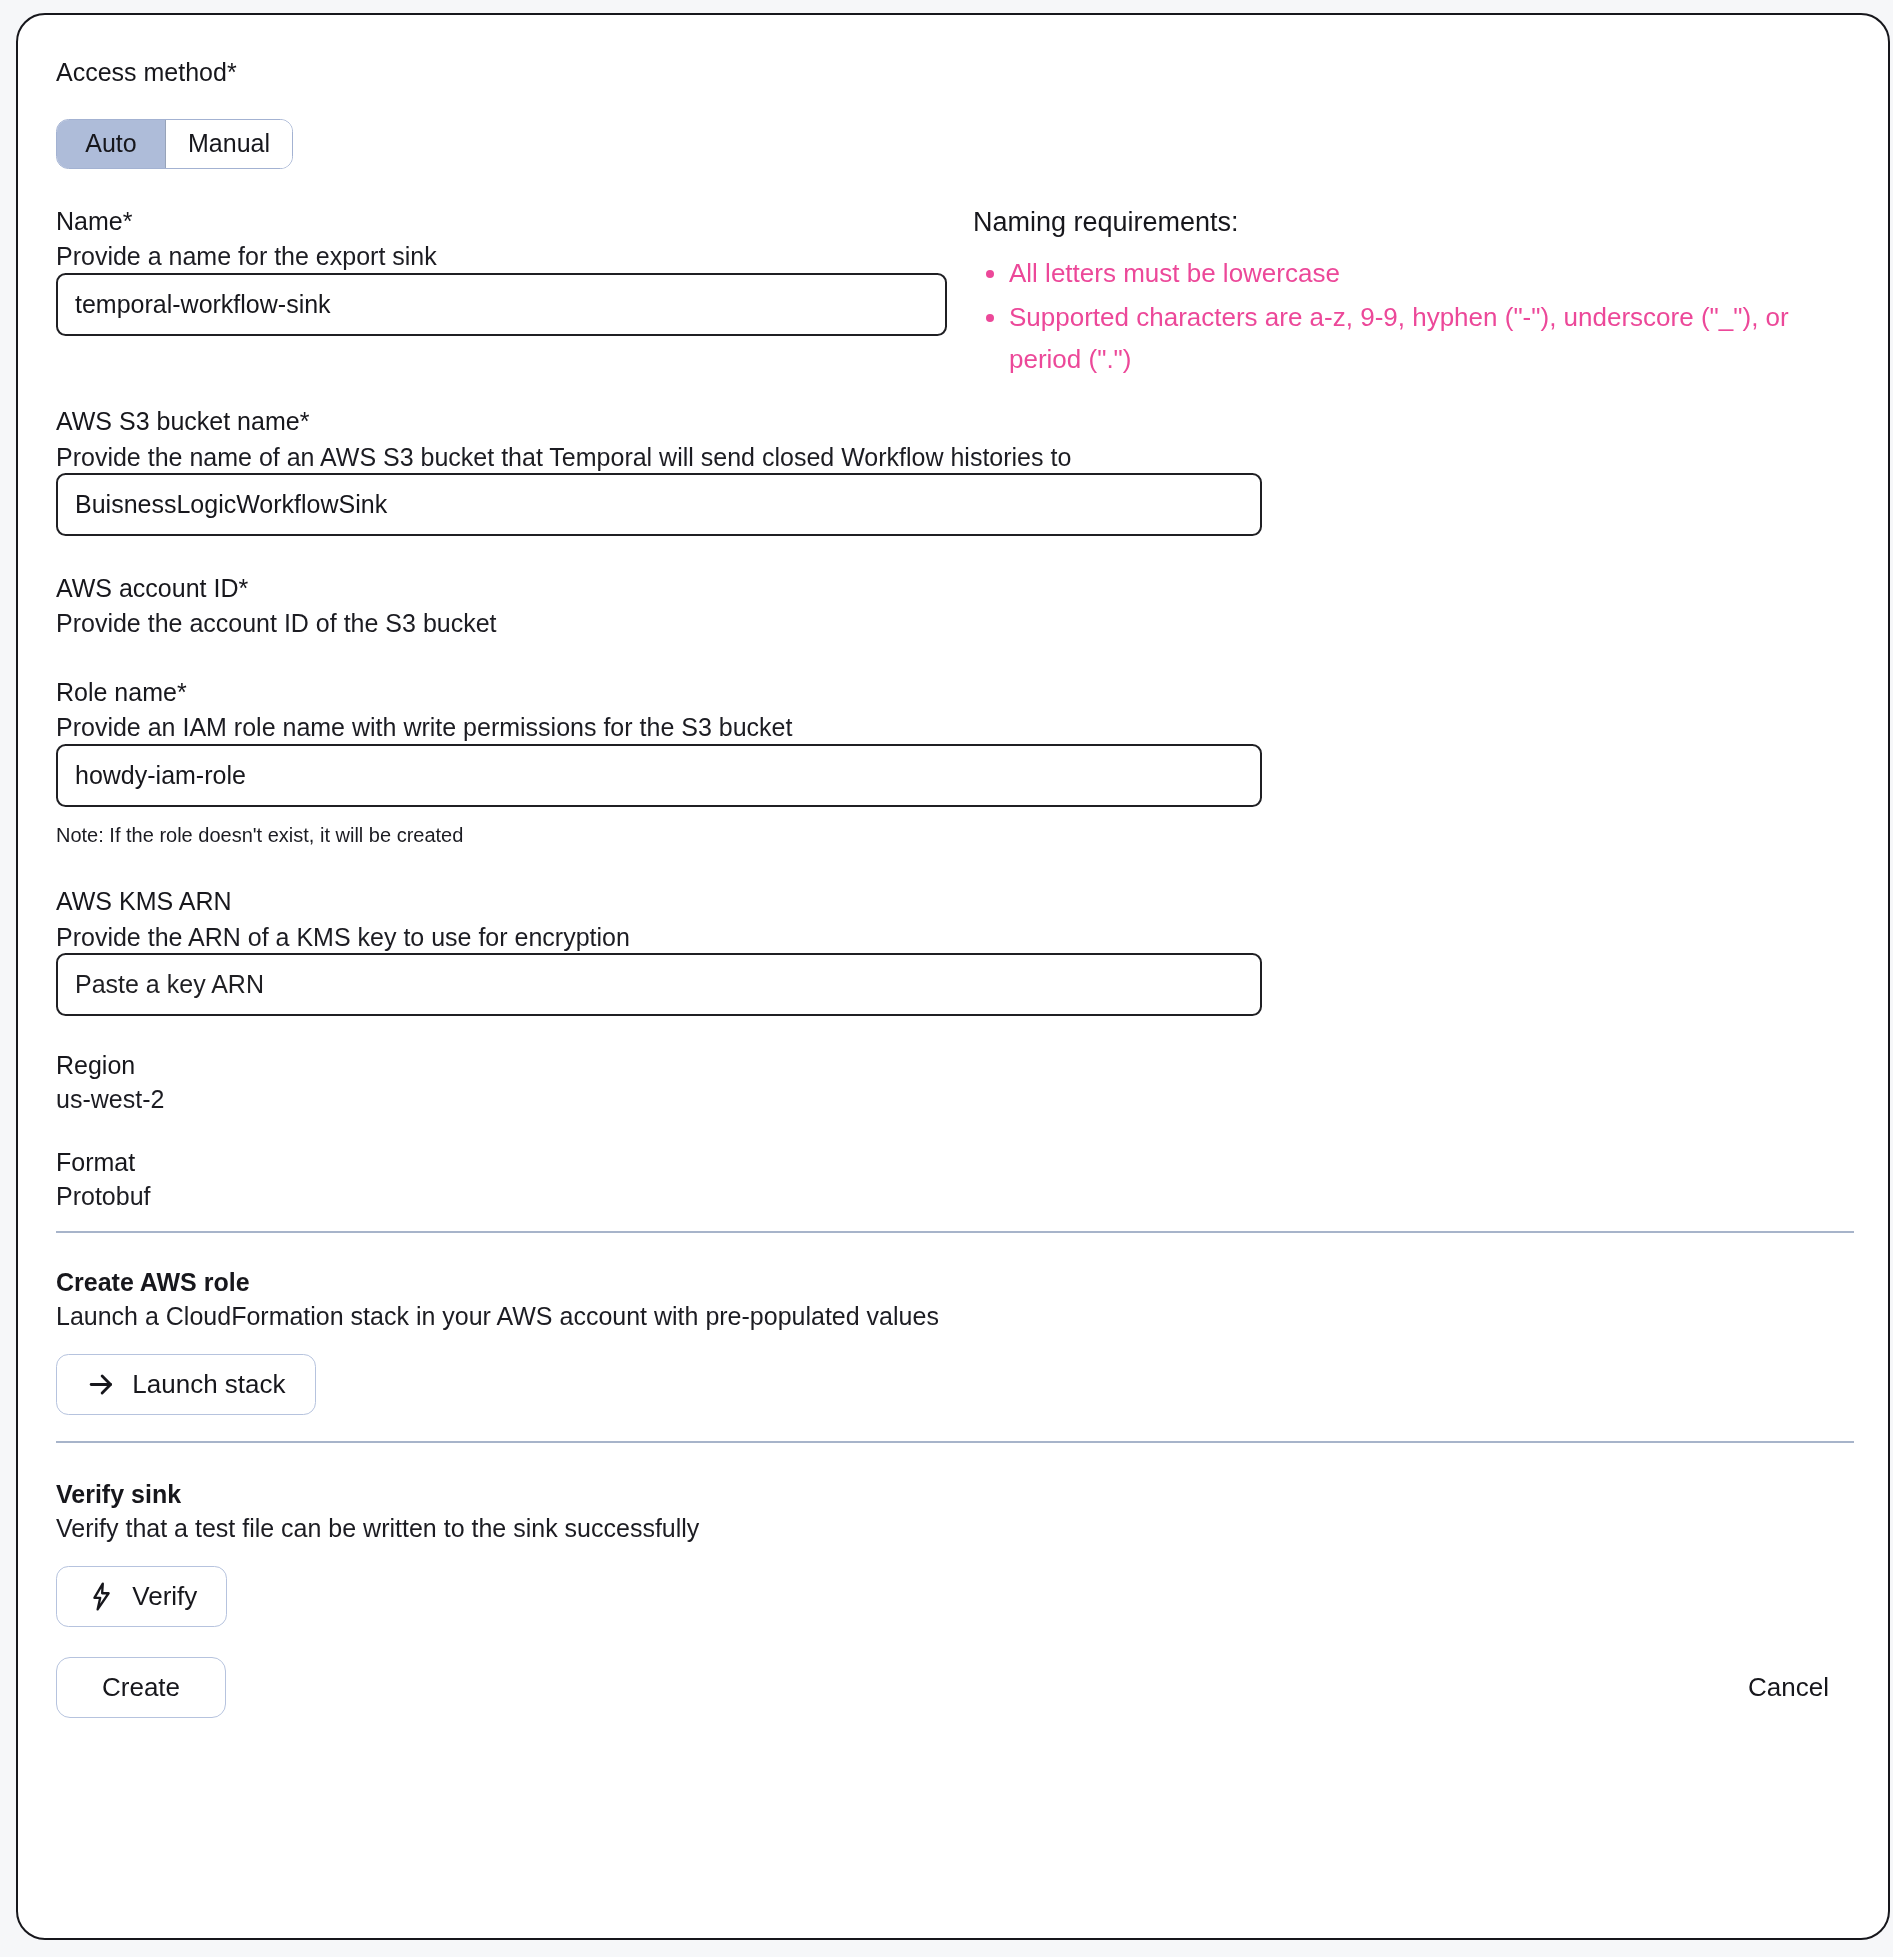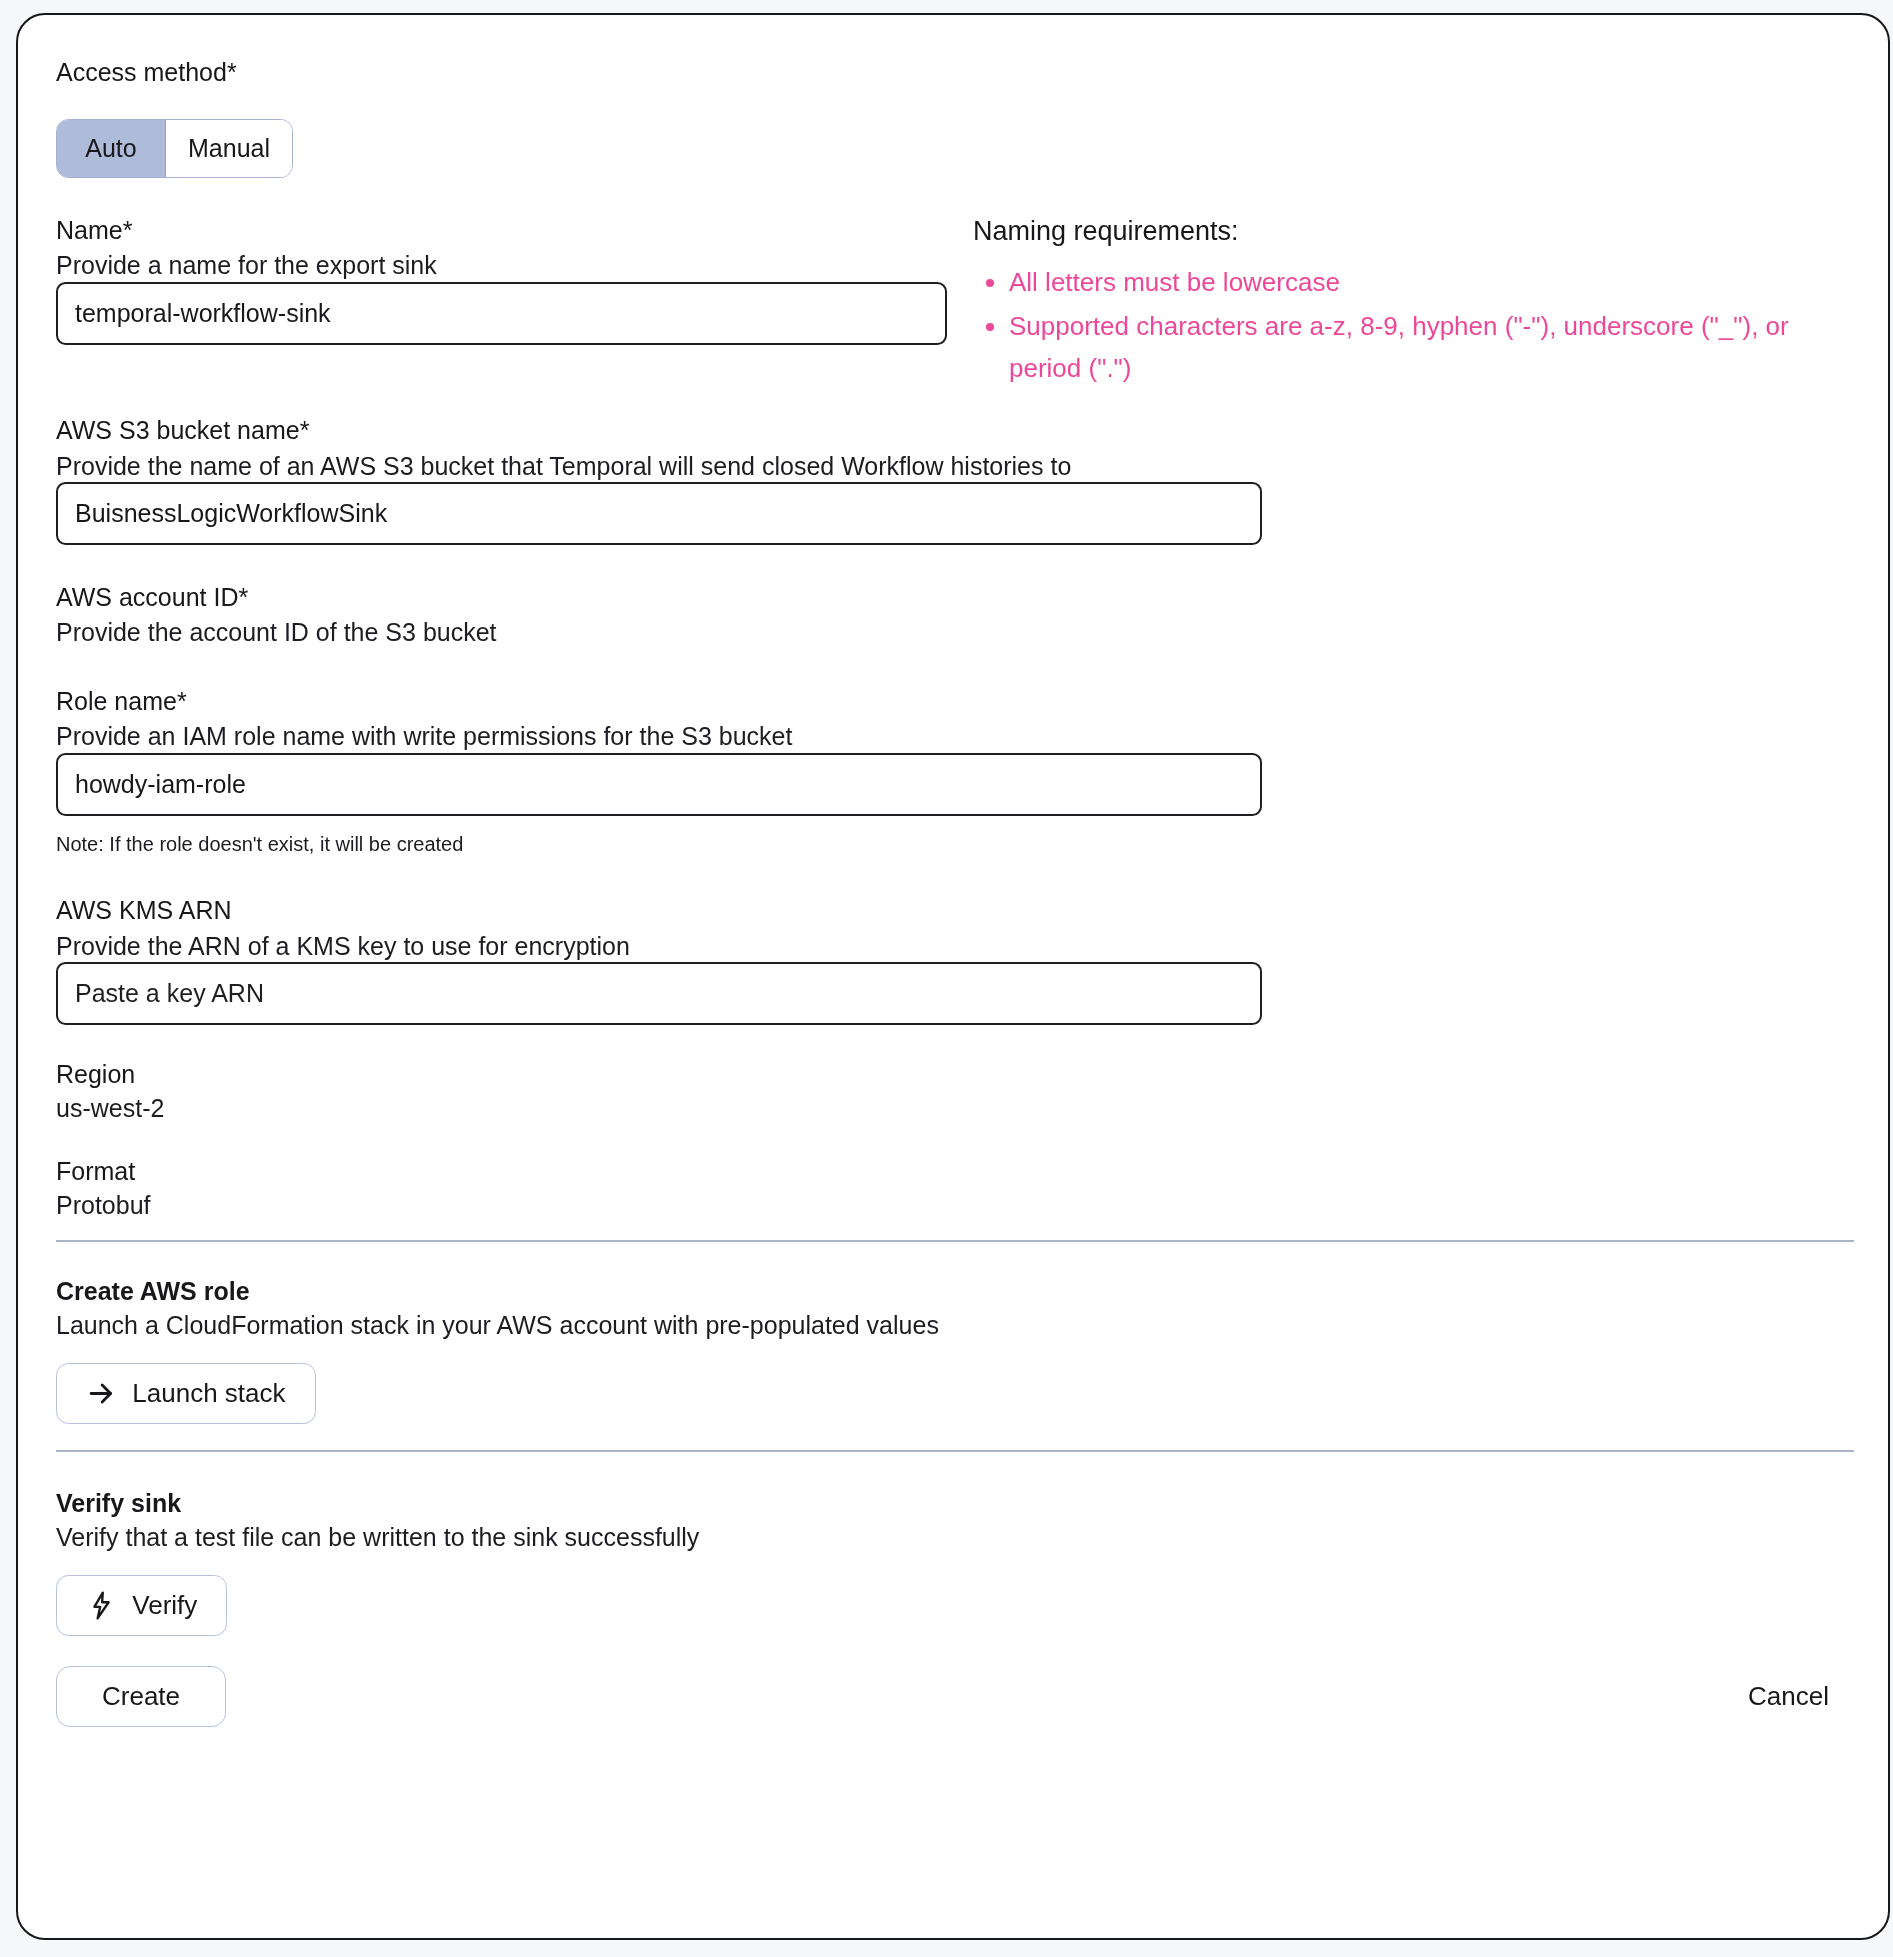--- a/index.html
+++ b/index.html
@@ -21,21 +21,21 @@
   }
   .label { font-size: 25px; line-height: 32.5px; color: #17171c; }
   .desc  { font-size: 25px; line-height: 32.5px; color: #1c1c22; margin-top: 2.9px; }
   .note  { font-size: 20px; line-height: 27px; color: #1c1c22; margin-top: 15.3px; }
   .bold-title { font-size: 25px; line-height: 32.5px; font-weight: 700; color: #17171c; }
 
   
   .toggle {
     margin-top: 30px;
     display: inline-flex;
-    height: 59px;
+    height: 50px;
     border: 1.9px solid #a3b2d2;
     border-radius: 12.4px;
     overflow: hidden;
     background: #ffffff;
   }
   .seg {
     font-family: "Liberation Sans", sans-serif;
     font-size: 25px;
     color: #17171c;
     border: none;
@@ -129,21 +129,21 @@
   <div class="name-row">
     <div class="col-left">
       <div class="label">Name*</div>
       <div class="desc">Provide a name for the export sink</div>
       <input class="input narrow" type="text" value="temporal-workflow-sink" style="">
     </div>
     <div class="col-right">
       <div class="req-title">Naming requirements:</div>
       <ul>
         <li>All letters must be lowercase</li>
-        <li>Supported characters are a-z, 8-9, hyphen ("-"), underscore ("_"), or period (".")</li>
+        <li>Supported characters are a-z, 9-9, hyphen ("-"), underscore ("_"), or period (".")</li>
       </ul>
     </div>
   </div>
 
   <div class="field tight">
     <div class="label">AWS S3 bucket name*</div>
     <div class="desc">Provide the name of an AWS S3 bucket that Temporal will send closed Workflow histories to</div>
     <input class="input" type="text" value="BuisnessLogicWorkflowSink" style="">
   </div>
 

